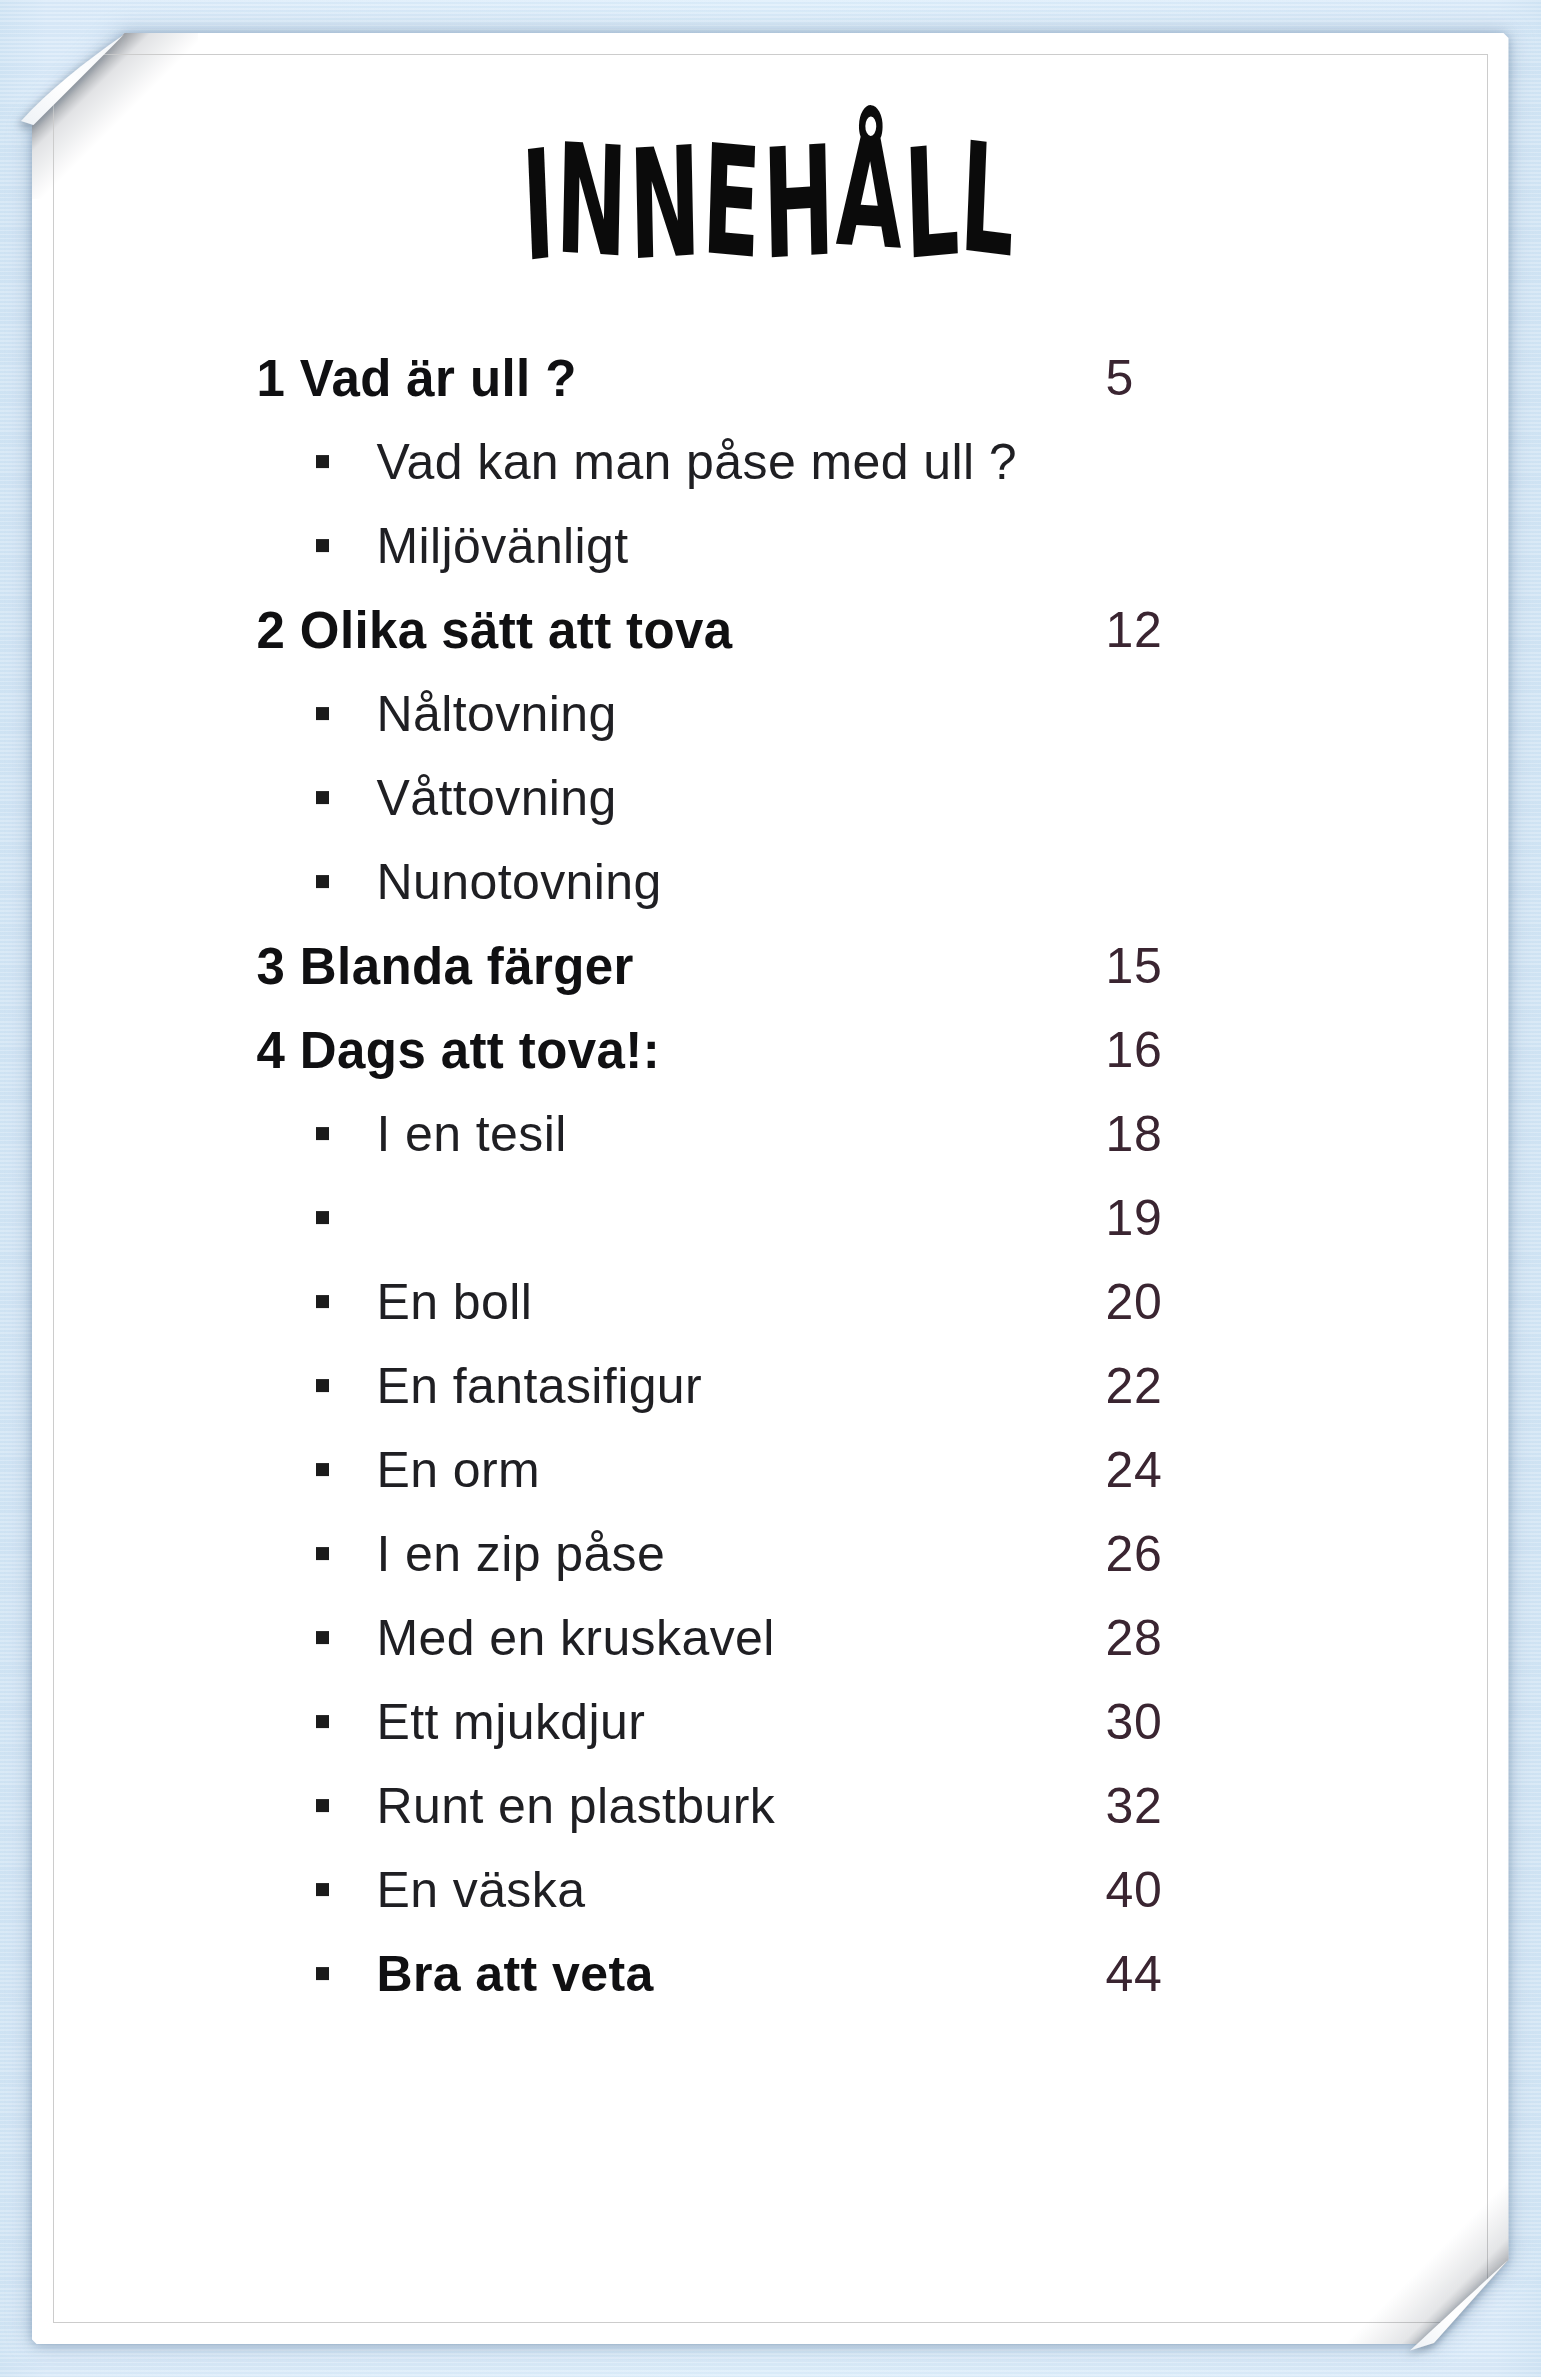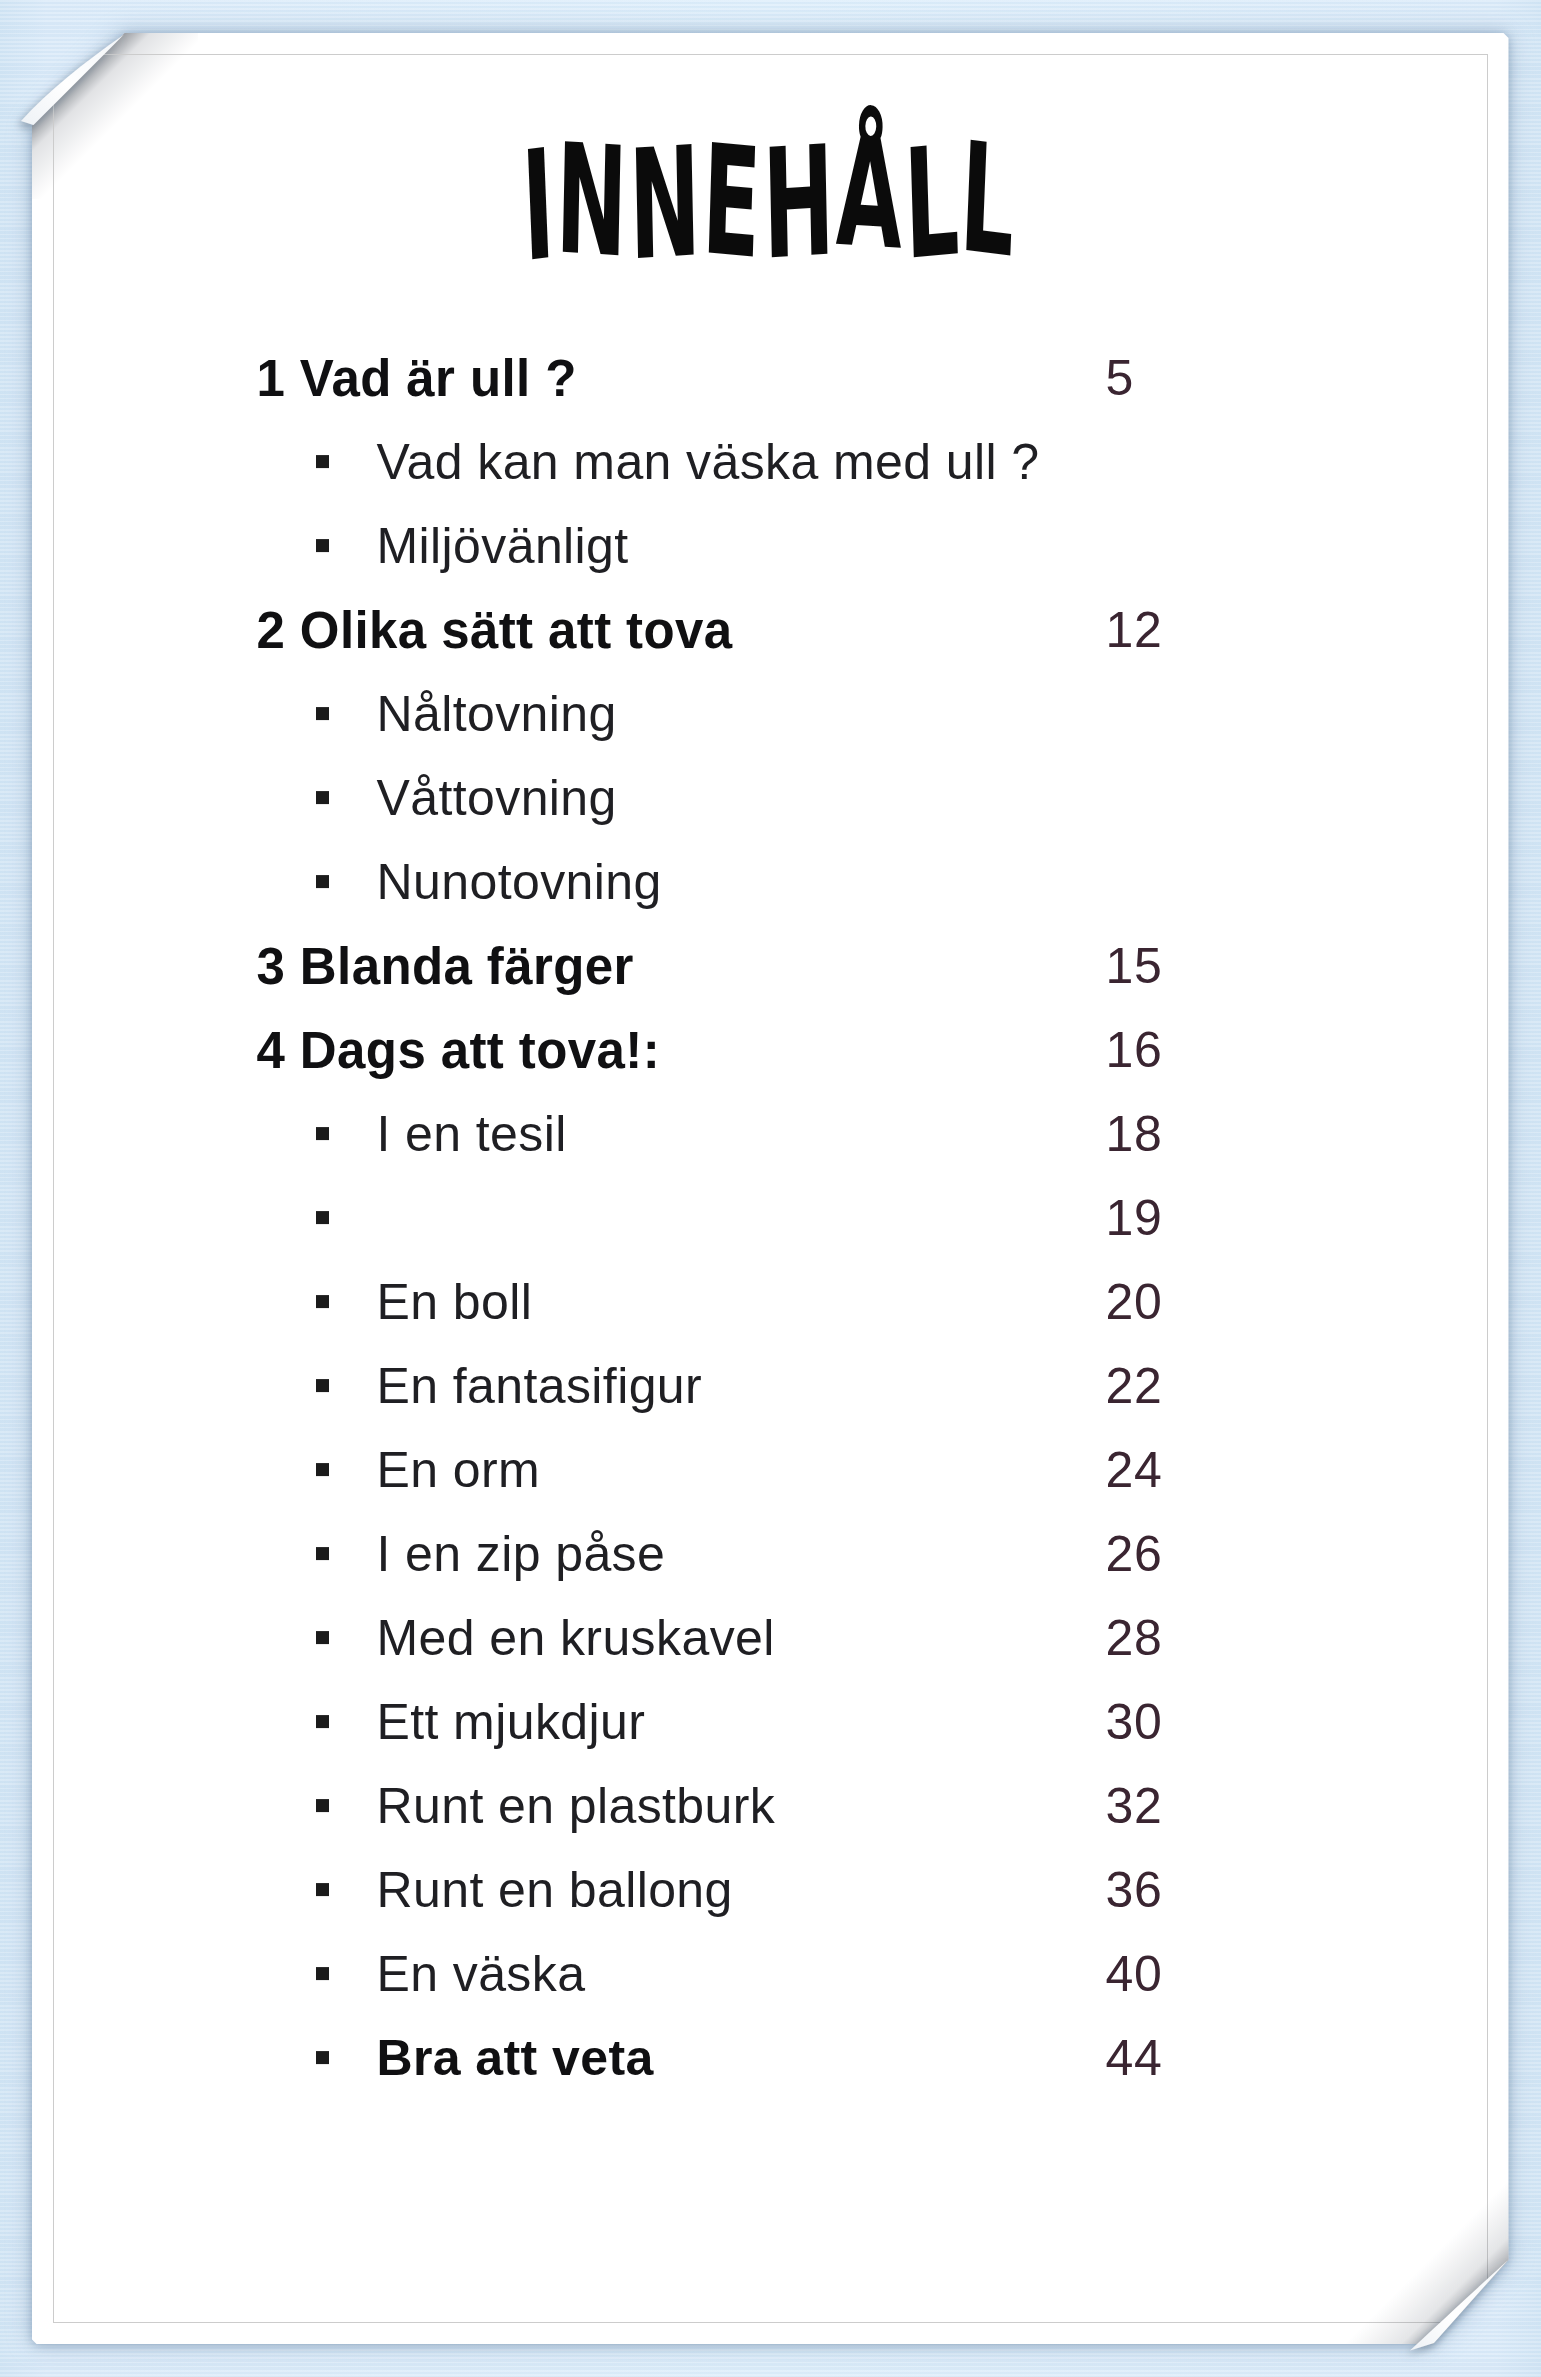--- a/index.html
+++ b/index.html
@@ -116,21 +116,21 @@
       <div class="title" id="title"><span class="ch">I</span><span class="ch">N</span><span class="ch">N</span><span class="ch">E</span><span class="ch">H</span><span class="ch">Å</span><span class="ch">L</span><span class="ch">L</span></div>
     </div>
 
     <div class="toc" id="toc">
         <div class="row chapter">
           <span class="label">1 Vad är ull ?</span>
           <span class="pagenum">5</span>
         </div>
         <div class="row item">
           <span class="bullet"></span>
-          <span class="label">Vad kan man väska med ull ?</span>
+          <span class="label">Vad kan man påse med ull ?</span>
         </div>
         <div class="row item">
           <span class="bullet"></span>
           <span class="label">Miljövänligt</span>
         </div>
         <div class="row chapter">
           <span class="label">2 Olika sätt att tova</span>
           <span class="pagenum">12</span>
         </div>
         <div class="row item">
@@ -189,25 +189,20 @@
         </div>
         <div class="row item">
           <span class="bullet"></span>
           <span class="label">Ett mjukdjur</span>
           <span class="pagenum">30</span>
         </div>
         <div class="row item">
           <span class="bullet"></span>
           <span class="label">Runt en plastburk</span>
           <span class="pagenum">32</span>
-        </div>
-        <div class="row item">
-          <span class="bullet"></span>
-          <span class="label">Runt en ballong</span>
-          <span class="pagenum">36</span>
         </div>
         <div class="row item">
           <span class="bullet"></span>
           <span class="label">En väska</span>
           <span class="pagenum">40</span>
         </div>
         <div class="row item bold">
           <span class="bullet"></span>
           <span class="label">Bra att veta</span>
           <span class="pagenum">44</span>

